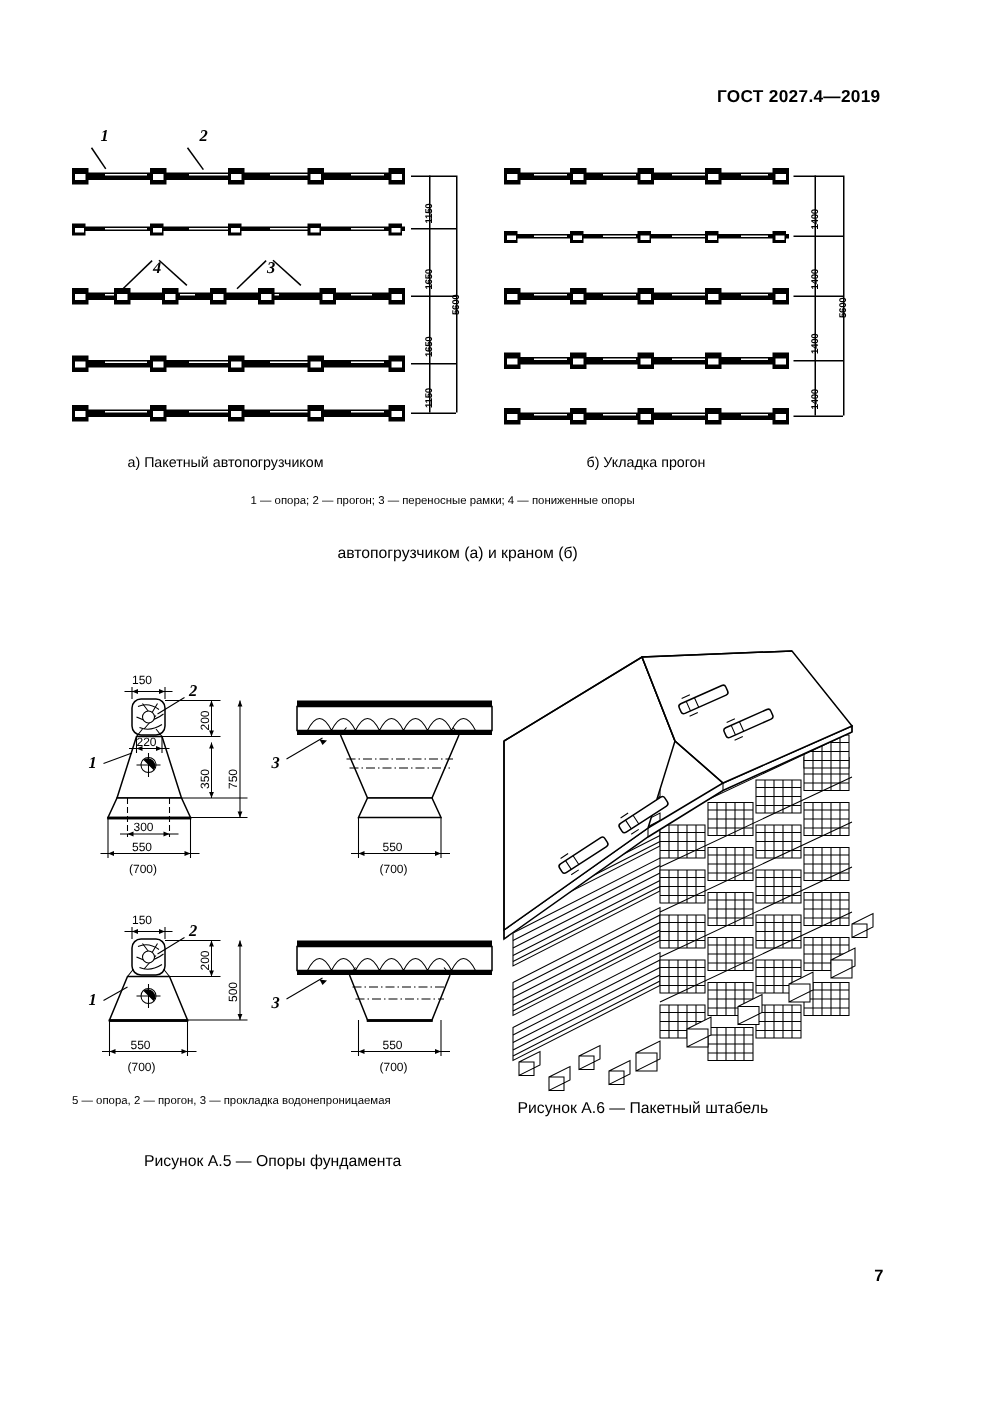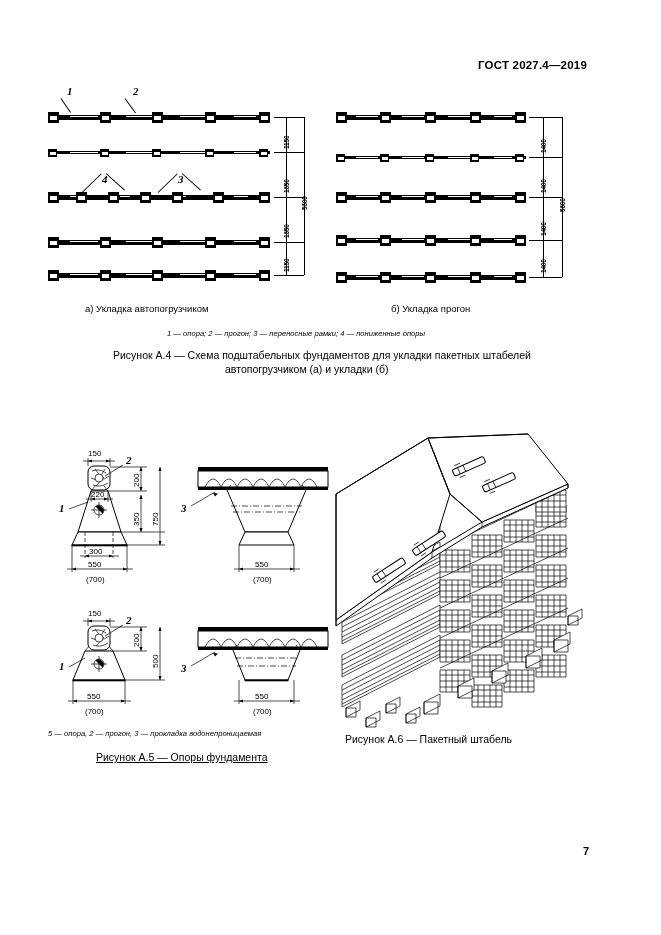--- a/index.html
+++ b/index.html
@@ -42,21 +42,20 @@
   
   .cap-sub {
     position: absolute;
     font-size: 9.5px;
     white-space: nowrap;
   }
   .legend-line {
     position: absolute;
     font-size: 7.6px;
     white-space: nowrap;
-    font-style: italic;
   }
   .fig-title {
     position: absolute;
     font-size: 10.5px;
     text-align: center;
     white-space: nowrap;
   }
 
   
   .fig {
@@ -377,27 +376,26 @@
       <div class="dim-vline" style="left:33px; top:5px; height:160px;"></div>
 
       <div class="dim-label" style="left:11px; top:41px;">1400</div>
       <div class="dim-label" style="left:11px; top:81px;">1400</div>
       <div class="dim-label" style="left:11px; top:124px;">1400</div>
       <div class="dim-label" style="left:11px; top:161px;">1400</div>
       <div class="dim-label" style="left:30px; top:100px;">5600</div>
     </div>
   </div>
 
-  <div class="cap-sub" style="left:85px; top:303px;">а)  Укладка автопогрузчиком</div>
+  <div class="cap-sub" style="left:85px; top:303px;">а)  Пакетный автопогрузчиком</div>
   <div class="cap-sub" style="left:391px; top:303px;">б)  Укладка прогон</div>
 
   <div class="legend-line" style="left:167px; top:329px;">1 — опора; 2 — прогон; 3 — переносные рамки; 4 — пониженные опоры</div>
 
-  <div class="fig-title" style="left:113px; top:349px;">Рисунок А.4 — Схема подштабельных фундаментов для укладки пакетных штабелей</div>
-  <div class="fig-title" style="left:225px; top:363px;">автопогрузчиком (а) и укладки (б)</div>
+  <div class="fig-title" style="left:225px; top:363px;">автопогрузчиком (а) и краном (б)</div>
 
   <div class="svgbox" style="left:55px; top:440px;">
     <svg width="290" height="280" viewBox="0 0 290 280">
 
       <g>
         <rect x="33" y="26" width="22" height="24" rx="6" class="ln fillw"></rect>
         <path d="M37 31 q7 -3 14 2 M36 38 q9 5 18 -2 M38 45 q7 3 15 -2" class="ln-thin"></path>
         <path d="M40 29 l6 8 M50 29 l-6 10 M41 46 l8 -9" class="ln-thin"></path>
         <circle cx="44" cy="38" r="4" class="ln-thin fillw"></circle>
       </g>
@@ -539,21 +537,21 @@
         <text class="dimtxt" x="200" y="259">550</text>
         <text class="dimtxt" x="198" y="274">(700)</text>
       </g>
       <text class="numtxt" x="126" y="232">3</text>
       <path d="M136 226 L160 212" class="ln-thin"></path>
       <path d="M158 213 l5 0.6 l-3 3 Z" fill="#000"></path>
     </svg>
   </div>
 
   <div class="legend-line" style="left:48px; top:729px;">5 — опора, 2 — прогон, 3 — прокладка водонепроницаемая</div>
-  <div class="fig-title" style="left:96px; top:751px;text-decoration:underline;">Рисунок А.5 — Опоры фундамента</div>
+  <div class="fig-title" style="left:96px; top:768px;">Рисунок А.5 — Опоры фундамента</div>
 
   <div class="svgbox" style="left:332px; top:432px;">
     <svg width="280" height="290" viewBox="0 0 280 290">
       <defs>
         <g id="pkg-front">
           <path d="M0 0 L30 0 L30 22 L0 22 Z" class="ln-thin fillw"></path>
           <path d="M0 5 L30 5 M0 11 L30 11 M0 17 L30 17
                    M6 0 L6 22 M12 0 L12 22 M18 0 L18 22 M24 0 L24 22" class="ln-thin"></path>
         </g>
         <g id="pkg-side">

